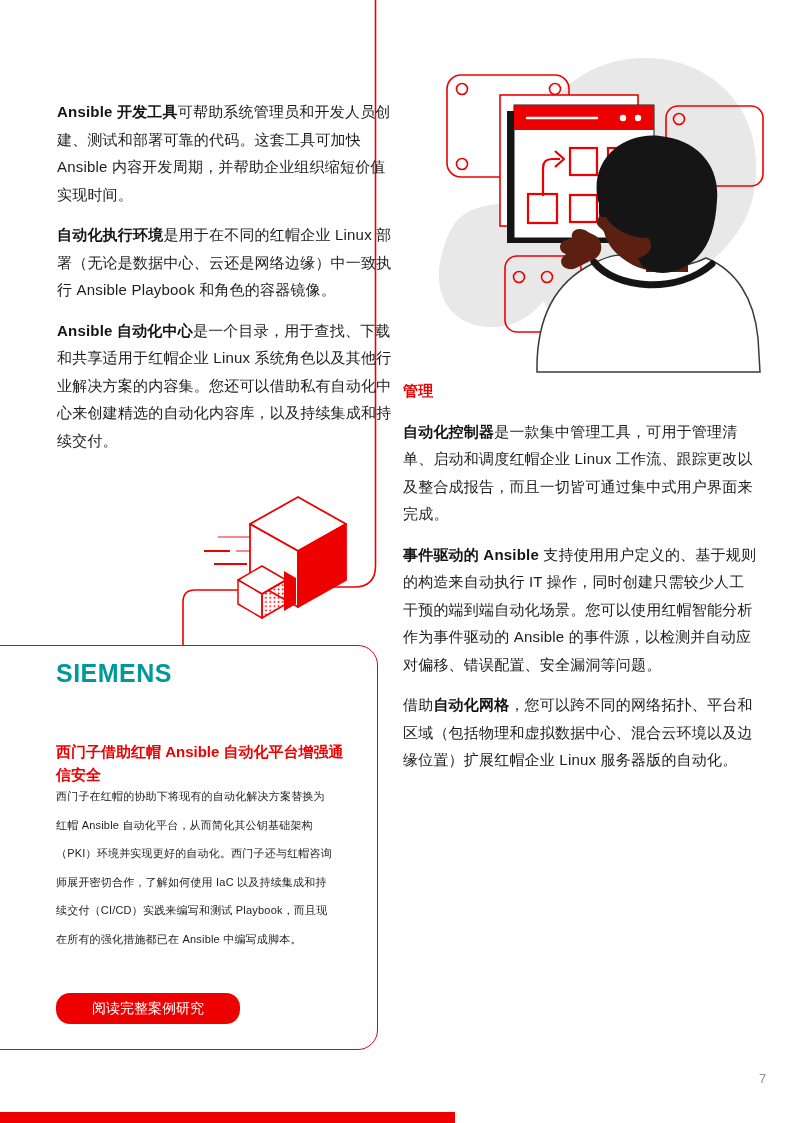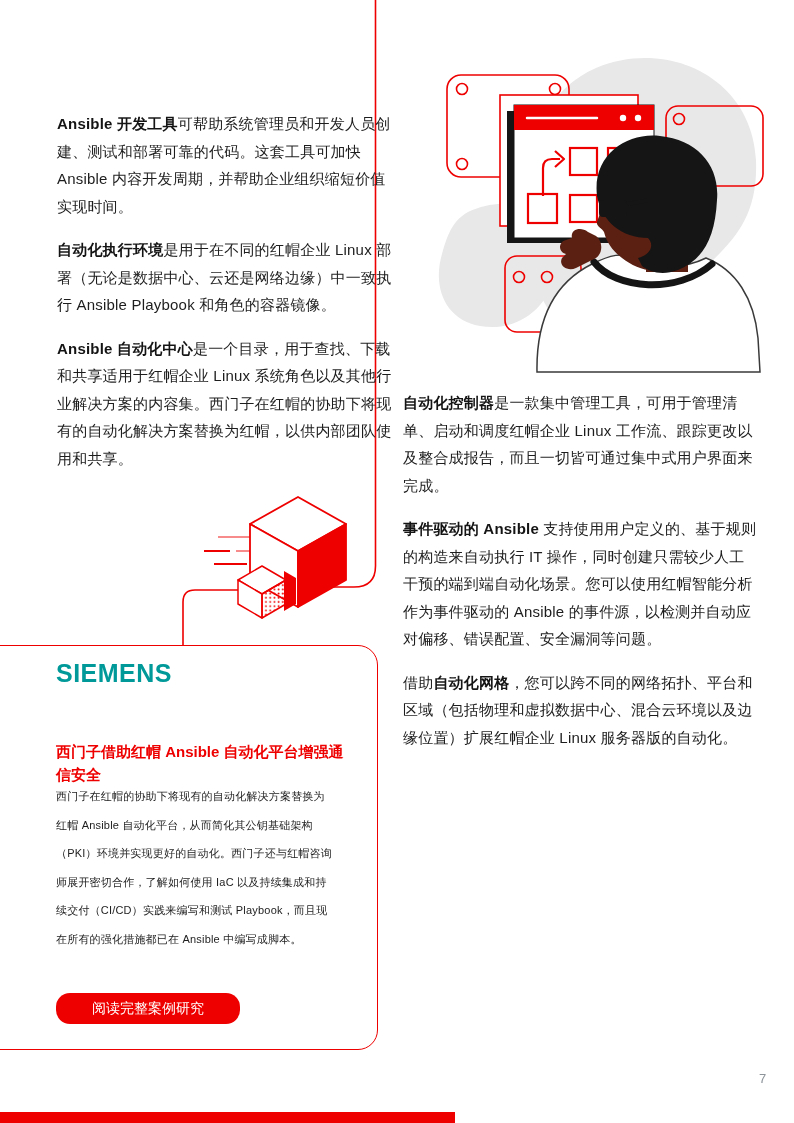--- a/index.html
+++ b/index.html
@@ -3,21 +3,21 @@
 <meta charset="utf-8">
 <style>
   html,body { margin:0; padding:0; background:#fff; }
   .page {
     position:relative; width:794px; height:1123px; background:#ffffff;
     font-family:"Liberation Sans","DejaVu Sans",sans-serif; color:#1d1d1d;
     overflow:hidden;
   }
   .deco { position:absolute; left:0; top:0; z-index:0; }
   .col { position:absolute; z-index:2; font-size:15px; line-height:27.5px; letter-spacing:.2px; }
-  .col p { margin:16px 0 13px 0; }
+  .col p { margin:4px 0 13px 0; }
   .col strong, .case strong { font-weight:700; color:#141414; }
   .sec-heading { color:#ee0000; font-weight:700; font-size:15px; line-height:27.5px; margin:0 0 4px 0; }
   .case {
     position:absolute; left:-14px; top:645px; width:390px; height:403px;
     border:1.5px solid #ee0000; border-radius:0 20px 20px 0;
     background:transparent; z-index:1;
   }
   .case-logo { position:absolute; left:69px; top:13px; font-size:25px; font-weight:800;
     letter-spacing:.5px; color:#009999; }
   .case-title { position:absolute; left:69px; top:62px; width:288px; font-size:15px;
@@ -118,25 +118,26 @@
         <polygon points="262,566 286,580 262,594 238,580" fill="#ffffff" stroke="#ee0000" stroke-width="1.5"></polygon>
         <polygon points="238,580 238,604 262,618 262,594" fill="#ffffff" stroke="#ee0000" stroke-width="1.5"></polygon>
         <polygon points="262,594 286,580 286,604 262,618" fill="url(#dots)" stroke="#ee0000" stroke-width="1.5"></polygon>
       </g>
     </g>
   </svg>
 
   <div class="col" style="left:57px; top:94px; width:336px;">
     <p><strong>Ansible 开发工具</strong><span>可帮助系统管理员和开发人员创建、测试和部署可靠的代码。这套工具可加快 Ansible 内容开发周期，并帮助企业组织缩短价值实现时间。</span></p>
     <p><strong>自动化执行环境</strong><span>是用于在不同的红帽企业 Linux 部署（无论是数据中心、云还是网络边缘）中一致执行 Ansible Playbook 和角色的容器镜像。</span></p>
-    <p><strong>Ansible 自动化中心</strong><span>是一个目录，用于查找、下载和共享适用于红帽企业 Linux 系统角色以及其他行业解决方案的内容集。西门子在红帽的协助下将现有的自动化解决方案替换为红帽，以供内部团队使用和共享。</span></p>
+    <p><strong>Ansible 自动化中心</strong><span>是一个目录，用于查找、下载和共享适用于红帽企业 Linux 系统角色以及其他行业解决方案的内容集。您还可以借助私有自动化中心来创建精选的自动化内容库，以及持续集成和持续交付。</span></p>
   </div>
 
   <div class="col" style="left:403px; top:373px; width:354px;">
     <div>
+      <p class="sec-heading">管理</p>
       <p><strong>自动化控制器</strong><span>是一款集中管理工具，可用于管理清单、启动和调度红帽企业 Linux 工作流、跟踪更改以及整合成报告，而且一切皆可通过集中式用户界面来完成。</span></p>
       <p><strong>事件驱动的 Ansible</strong><span> 支持使用用户定义的、基于规则的构造来自动执行 IT 操作，同时创建只需较少人工干预的端到端自动化场景。您可以使用红帽智能分析作为事件驱动的 Ansible 的事件源，以检测并自动应对偏移、错误配置、安全漏洞等问题。</span></p>
     </div>
     <div>
       <p><span>借助</span><strong>自动化网格</strong><span>，您可以跨不同的网络拓扑、平台和区域（包括物理和虚拟数据中心、混合云环境以及边缘位置）扩展红帽企业 Linux 服务器版的自动化。</span></p>
     </div>
   </div>
 
   <div class="case">
     <div class="case-logo">SIEMENS</div>

